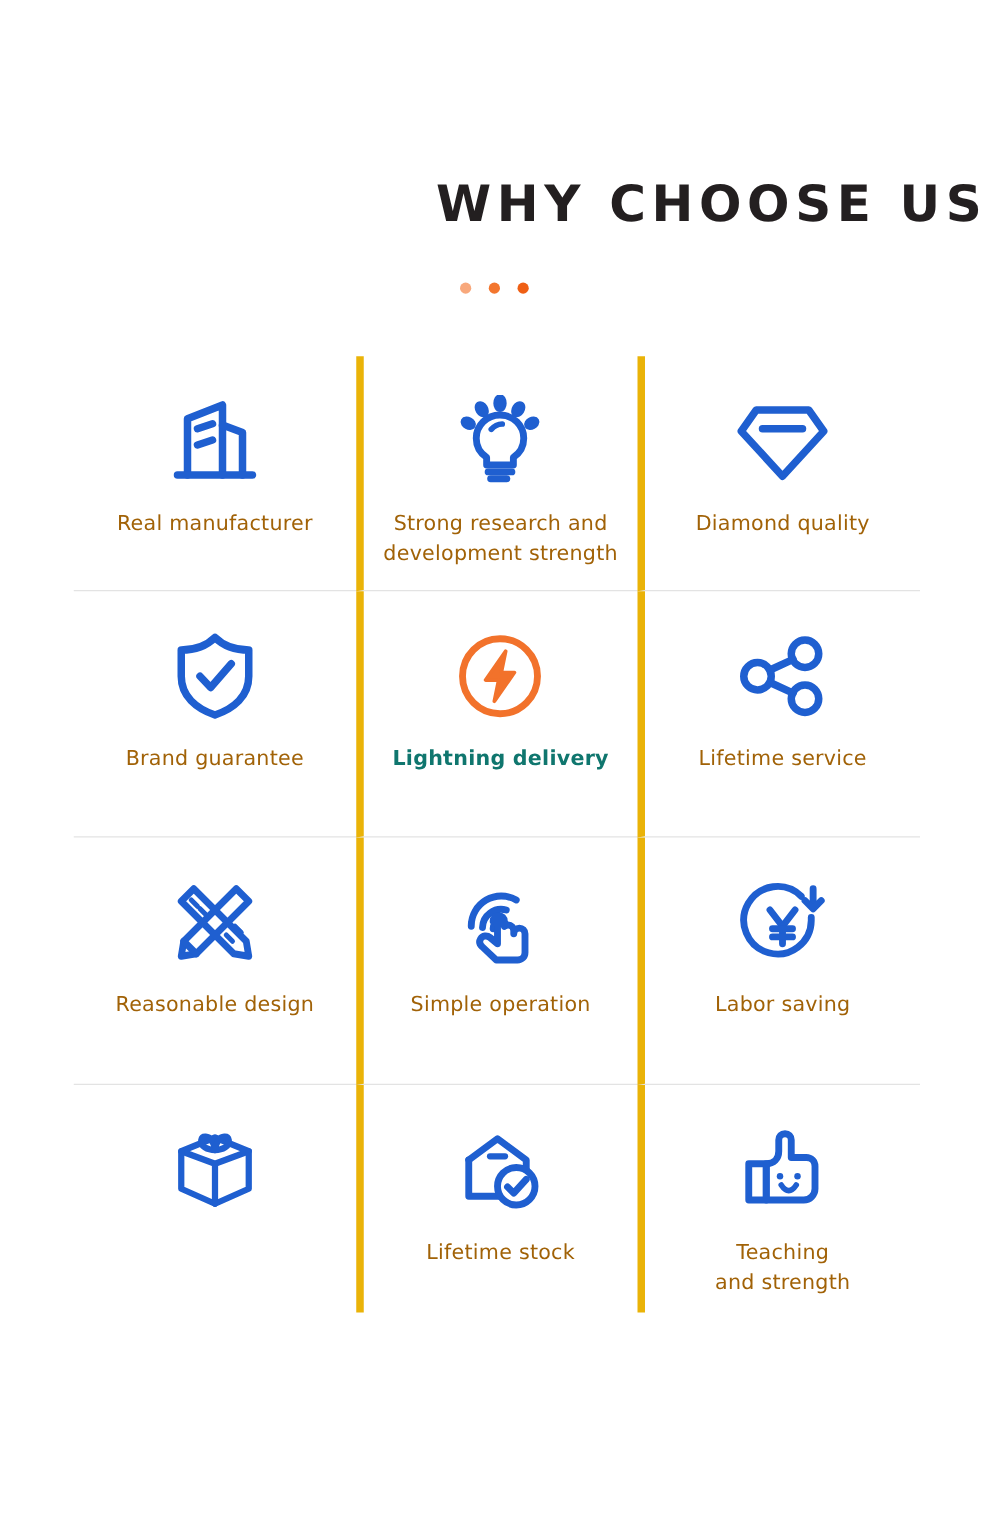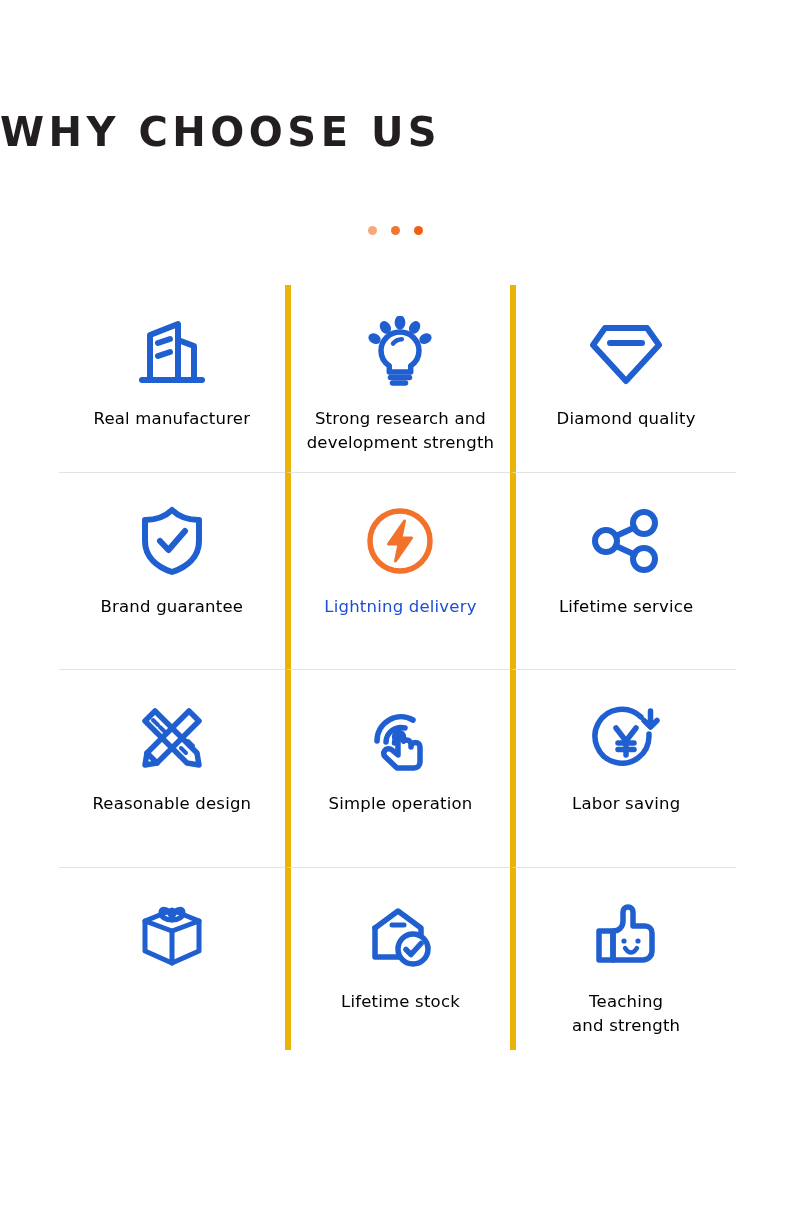--- a/index.html
+++ b/index.html
@@ -18,24 +18,24 @@
   .page {
     width: 790px;
     height: 1223px;
     position: relative;
     background: #ffffff;
   }
 
   
   .heading-wrap {
     position: absolute;
-    top: 112px;
+    top: 144px;
     left: 0;
     width: 790px;
-    text-align: left;
+    text-align: right;
   }
   .page-title {
     font-family: "DejaVu Sans", sans-serif;
     font-size: 40px;
     font-weight: 700;
     letter-spacing: 4.5px;
     color: #231f20;
     line-height: 1;
     margin: 0;
     white-space: nowrap;
@@ -98,27 +98,28 @@
   }
   .icon-box svg { display: block; }
 
   .cell-label {
     margin-top: 8px;
     text-align: center;
     font-family: "DejaVu Sans", sans-serif;
     font-size: 16.5px;
     font-weight: 400;
     line-height: 1.45;
-    color: #000000;
+    color: #a16207;
     letter-spacing: 0.2px;
     max-width: 200px;
     white-space: pre-line;
   }
   .cell.highlight .cell-label {
-    color: #1d4ed8;
+    color: #0f766e;
+    font-weight: bold;
   }
 </style>
 </head>
 <body>
 
 <div class="page">
 
   <div class="heading-wrap">
     <h1 class="page-title">WHY CHOOSE US</h1>
   </div>

